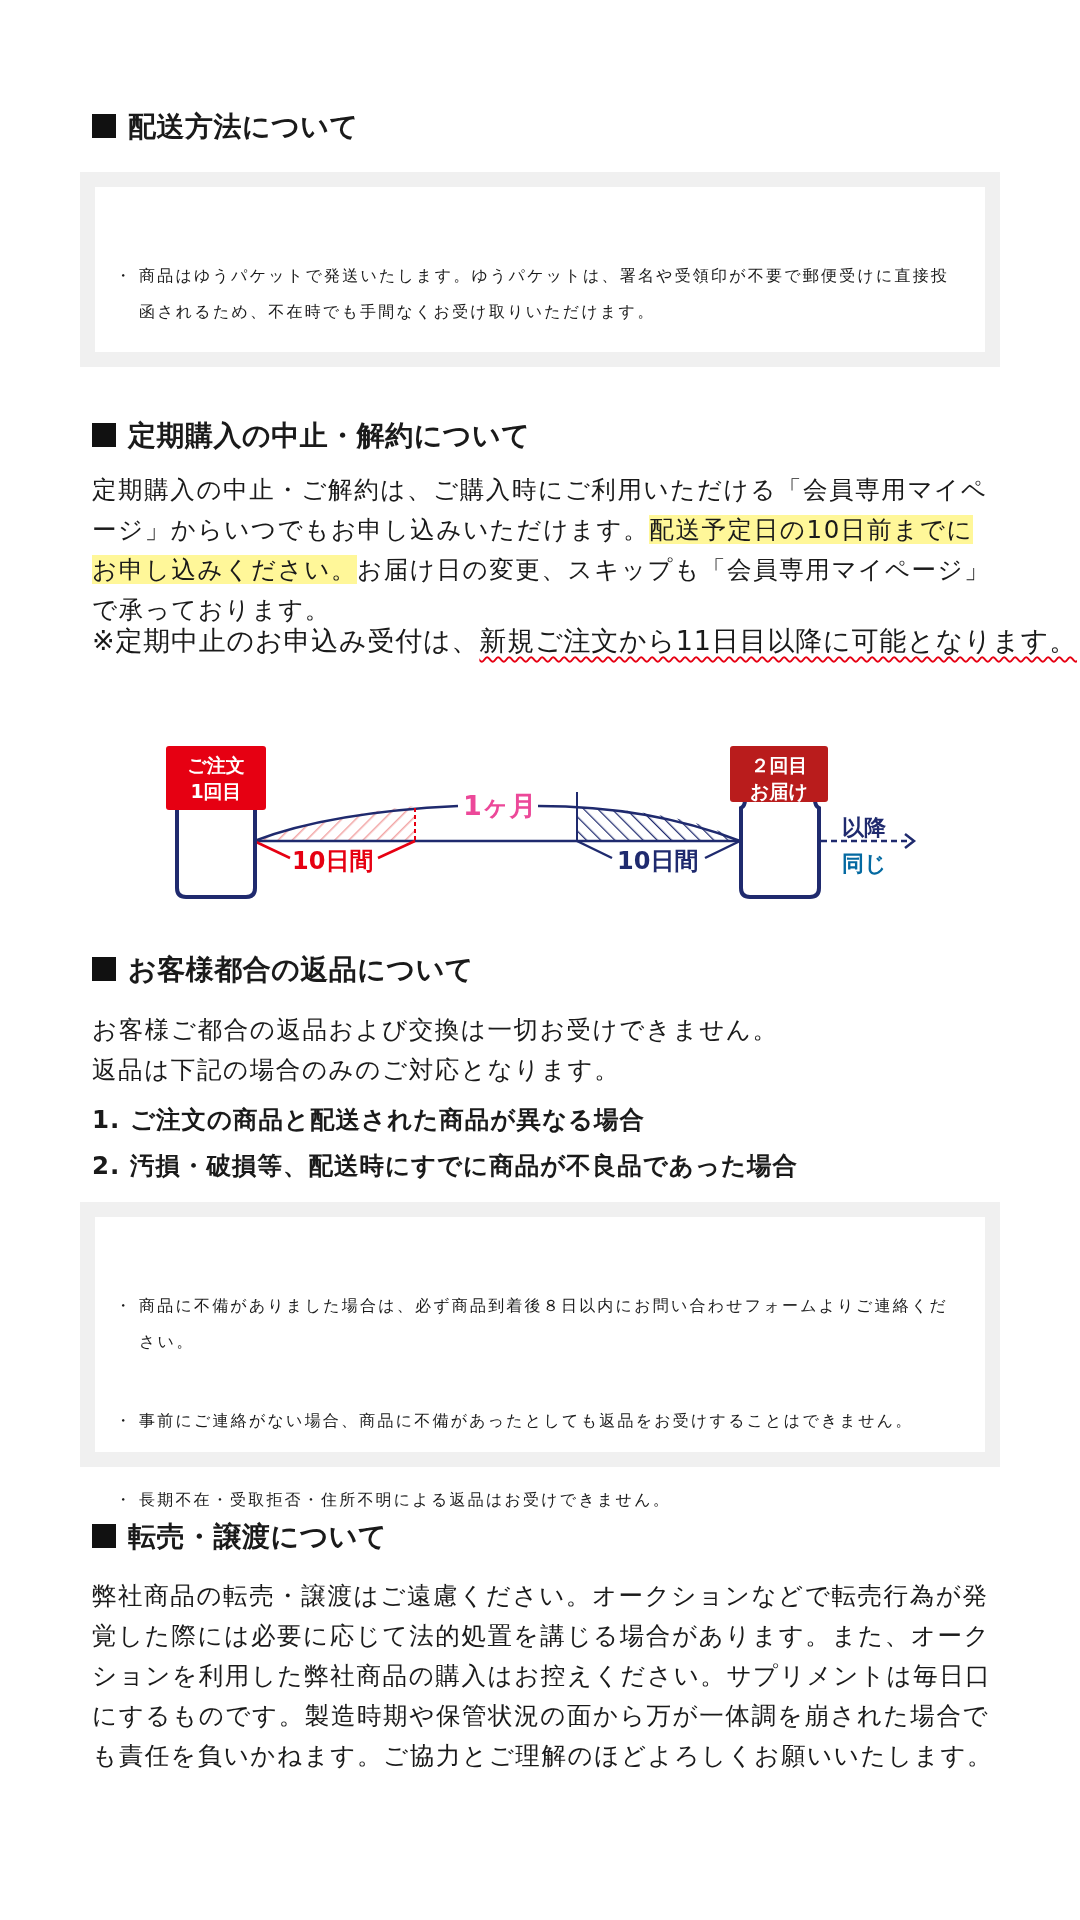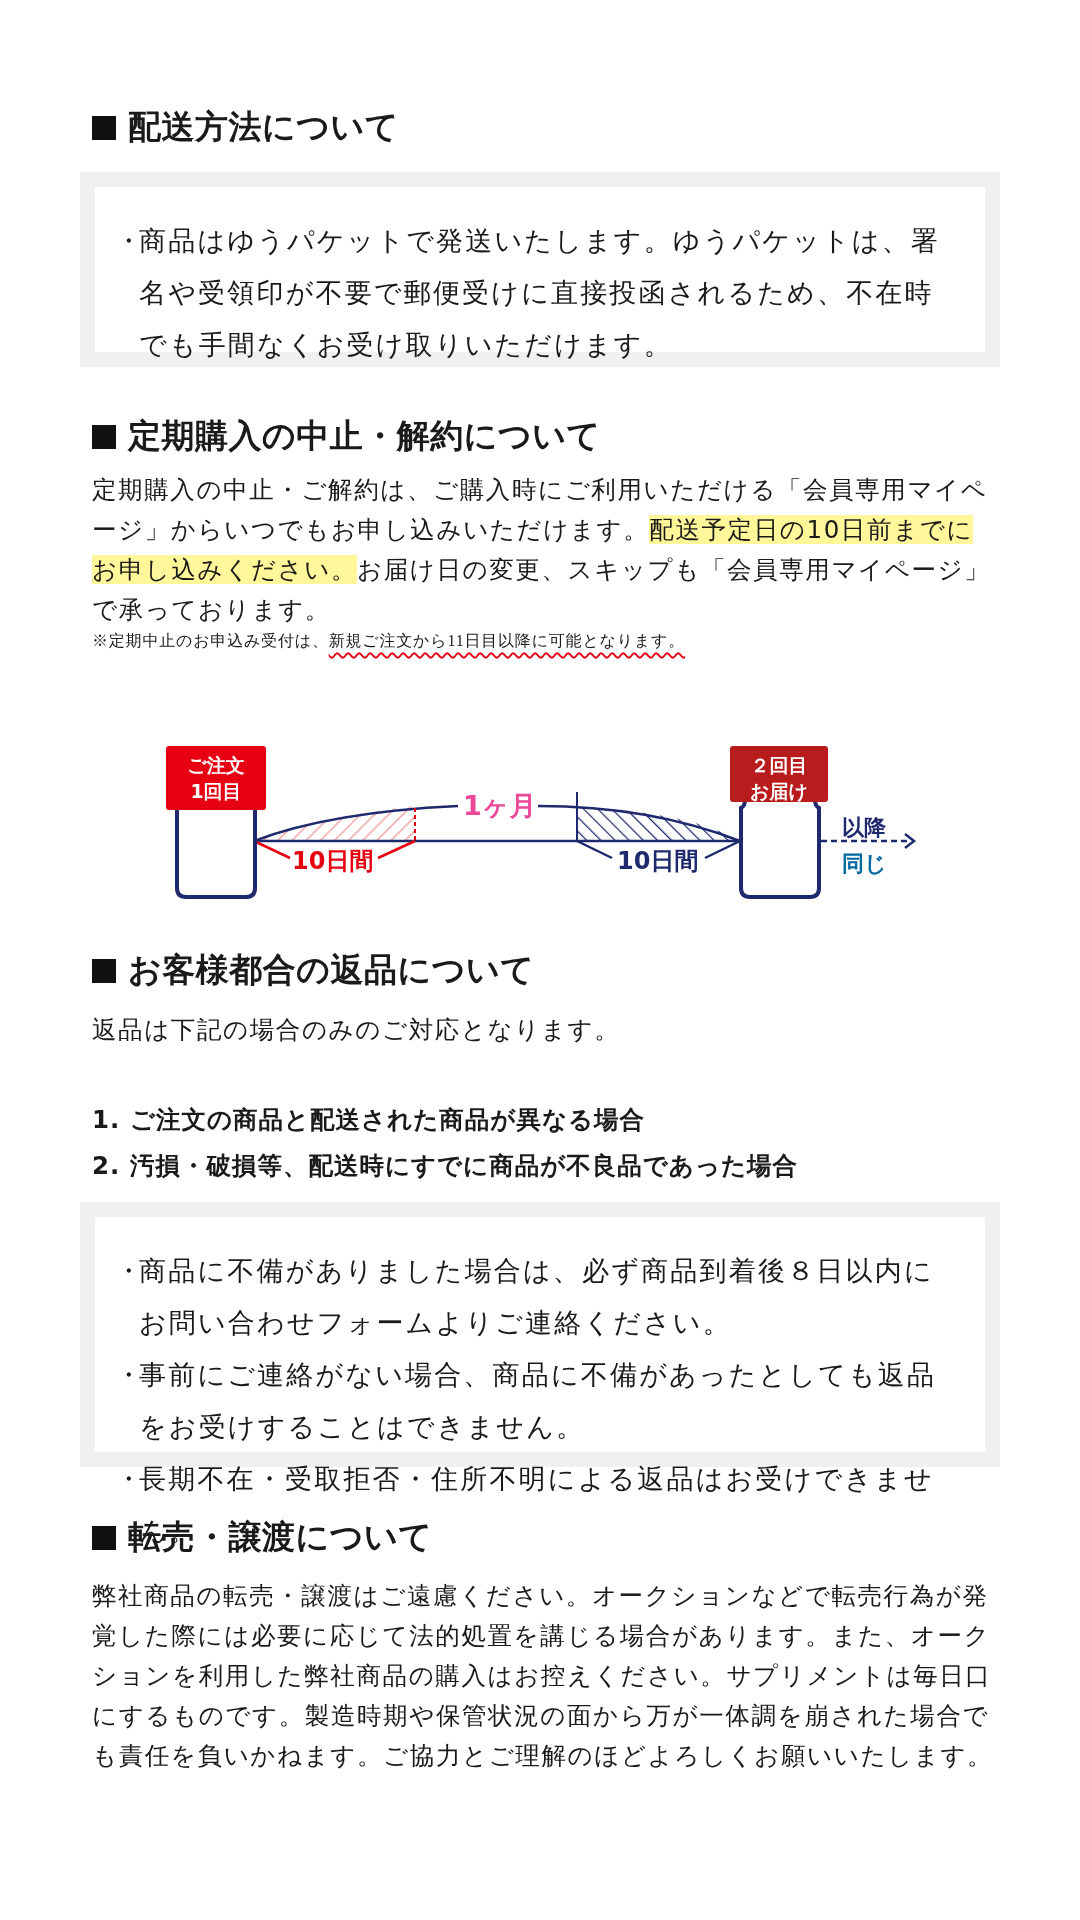--- a/index.html
+++ b/index.html
@@ -3,53 +3,53 @@
 <meta charset="utf-8">
 <style>
   html, body { margin: 0; padding: 0; background: #ffffff; }
   body {
     width: 1080px; height: 1920px; position: relative; overflow: hidden;
     font-family: "DejaVu Sans", "Liberation Sans", sans-serif;
     color: #1a1a1a;
   }
   .heading {
     position: absolute; left: 92px;
-    font-size: 33px; font-weight: bold; letter-spacing: 0.5px;
+    font-size: 28px; font-weight: bold; letter-spacing: 0.5px;
     line-height: 34px; white-space: nowrap;
   }
   .heading .sq {
     display: inline-block; width: 24px; height: 24px; background: #111;
     margin-right: 12px; vertical-align: -2px;
   }
   .graybox {
     position: absolute; left: 80px; width: 920px;
     background: #f0f0f0; box-sizing: border-box; padding: 15px;
   }
   .graybox .inner {
     background: #ffffff; width: 100%; height: 100%; box-sizing: border-box;
     padding: 28px 28px 0 30px;
   }
   .bullets { margin: 0; padding: 0; list-style: none; }
   .bullets li {
     position: relative; padding-left: 14px;
-    font-size: 27px; line-height: 52px; letter-spacing: 2.2px;
+    font-size: 16px; line-height: 36px; letter-spacing: 2.2px; margin-top: 43px;
   }
   .bullets li::before {
     content: "・"; position: absolute; left: -10px; top: 0;
     letter-spacing: 0;
   }
   .para {
     position: absolute; left: 92px; width: 906px;
     font-size: 24.5px; line-height: 40px; letter-spacing: 1.6px;
     margin: 0;
   }
   .hl { background: #fff799; }
   .note {
     position: absolute; left: 92px; top: 626px; width: 906px;
-    font-size: 16px; line-height: 30px; letter-spacing: 0.8px; white-space: nowrap; font-family: Liberation Serif, serif;
+    font-size: 27px; line-height: 30px; letter-spacing: 0.8px; white-space: nowrap;
   }
   .wavy {
     text-decoration: underline wavy #e60012;
     text-decoration-thickness: 2px; text-underline-offset: 6px;
   }
   .numlist { position: absolute; left: 92px; margin: 0; padding: 0; list-style: none; }
   .numlist li {
     font-size: 24.5px; font-weight: bold; line-height: 46px; letter-spacing: 1px; white-space: nowrap;
   }
   .diagram { position: absolute; left: 0; top: 690px; width: 1080px; height: 220px; }
@@ -132,20 +132,21 @@
   <div class="dlabel" style="left:292px; top:155px; font-size:24px; color:#e60012;">10日間</div>
   <div class="dlabel" style="left:617px; top:155px; font-size:24px; color:#1f2a6e;">10日間</div>
   <div class="dlabel" style="left:842px; top:123px; font-size:22px; color:#1f2a6e;">以降</div>
   <div class="dlabel" style="left:842px; top:159px; font-size:22px; color:#0369a1;">同じ</div>
 </div>
 
 <div class="heading" style="top:953px;">
   <span class="sq"></span><span>お客様都合の返品について</span>
 </div>
 <div class="para" style="top:1010px;">
+  <div>お客様ご都合の返品および交換は一切お受けできません。</div>
   <div>返品は下記の場合のみのご対応となります。</div>
 </div>
 <ol class="numlist" style="top:1097px;">
   <li>1. ご注文の商品と配送された商品が異なる場合</li>
   <li>2. 汚損・破損等、配送時にすでに商品が不良品であった場合</li>
 </ol>
 <div class="graybox" style="top:1202px; height:265px;">
   <div class="inner" style="padding-top:28px;">
     <ul class="bullets">
       <li>商品に不備がありました場合は、必ず商品到着後８日以内にお問い合わせフォームよりご連絡ください。</li>

